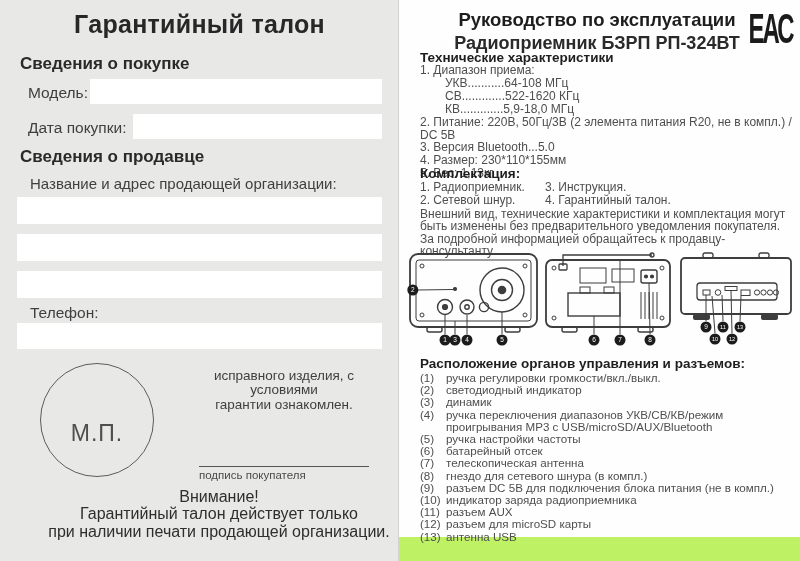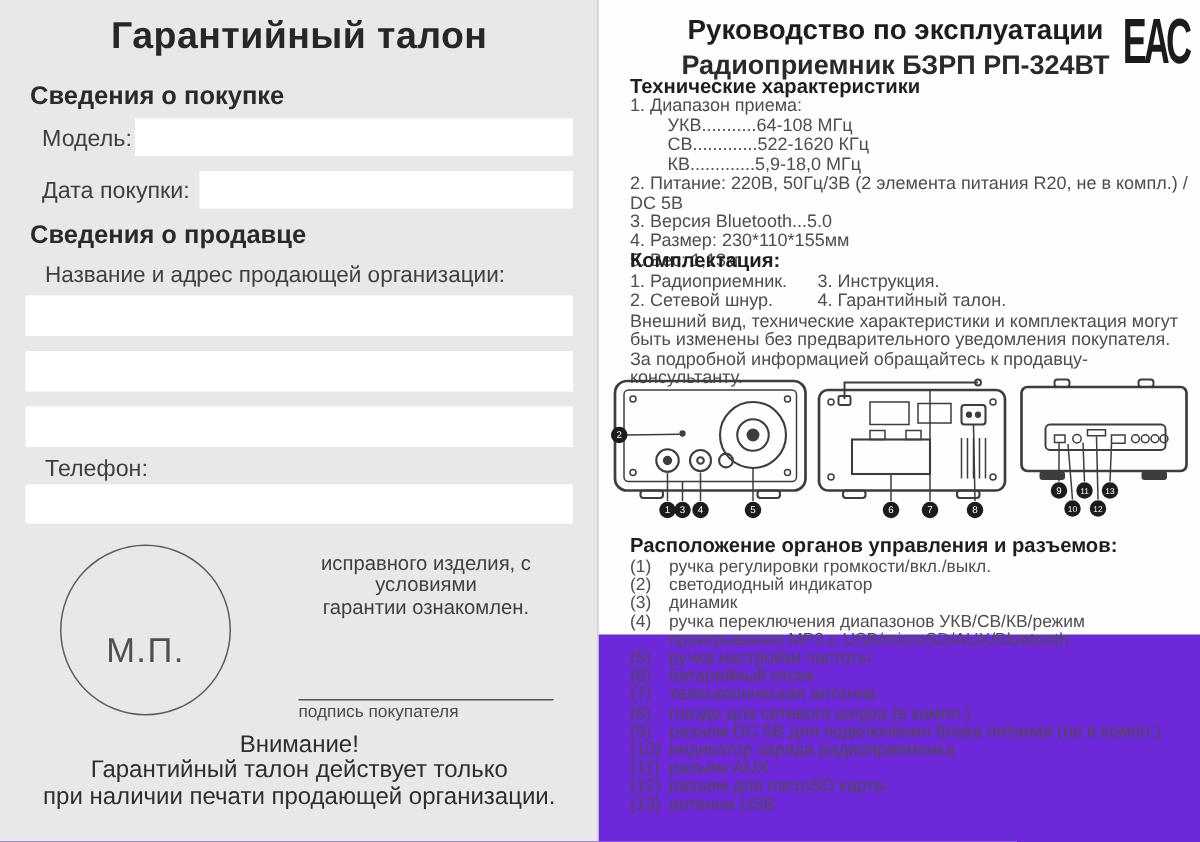--- a/index.html
+++ b/index.html
@@ -1,21 +1,21 @@
 <!DOCTYPE html>
 <html><head>
 <meta charset="utf-8">
 <style>
   html,body { margin:0; padding:0; }
   body {
     width:800px; height:561px;
     font-family:"Liberation Sans", sans-serif;
     background:#ffffff;
   }
-  .page { position:relative; width:800px; height:561px; overflow:hidden; background:#6d28d9; }
+  .page { position:relative; width:800px; height:561px; overflow:hidden; background:#bef264; }
   .abs { position:absolute; }
 
   
   .card-left {
     position:absolute; left:0; top:0; width:399px; height:561px;
     background:#e8e8e7; border-right:1px solid #d3d3d1; box-sizing:border-box;
     color:#3c3c3c;
   }
   .w-title {
     left:0; top:10px; width:399px; text-align:center;
@@ -34,27 +34,27 @@
     display:flex; align-items:center; justify-content:center;
   }
   .stamp-text { font-size:23px; color:#4f4f4f; letter-spacing:1px;margin-top:27px; }
   .confirm-block {
     left:183px; top:369px; width:202px; text-align:center;
     font-size:13.5px; line-height:14.3px; color:#3f3f3f;
   }
   .sig-line { left:199px; top:466px; width:170px; border-top:1.5px solid #555; height:0; }
   .sig-caption { left:199px; top:469px; width:170px; text-align:left; font-size:11.5px; color:#4a4a4a; }
   .warning-block {
-    left:0; top:488px; width:399px; text-align:center;
+    left:0; top:488px; width:438px; text-align:center;
     font-size:16px; line-height:17.4px; color:#2e2e2e;
   }
 
   
   .page-right {
-    position:absolute; left:399px; top:0; width:401px; height:423px;
+    position:absolute; left:399px; top:0; width:401px; height:537px;
     background:#fefefe; color:#4e4e4e;
   }
   .m-title   { left:20px; top:9px;  width:356px; text-align:center; font-size:18.5px; font-weight:700; color:#1d1d1d; }
   .m-subtitle{ left:20px; top:33px; width:356px; text-align:center; font-size:18px;   font-weight:700; color:#2a2a2a; }
   .eac {
     position:absolute; right:8px; top:7px; width:42px; height:44px;
     display:flex; align-items:center; justify-content:center; overflow:visible;
   }
   .eac-text {
     font-weight:700; font-size:30px; color:#1b1b1b;

